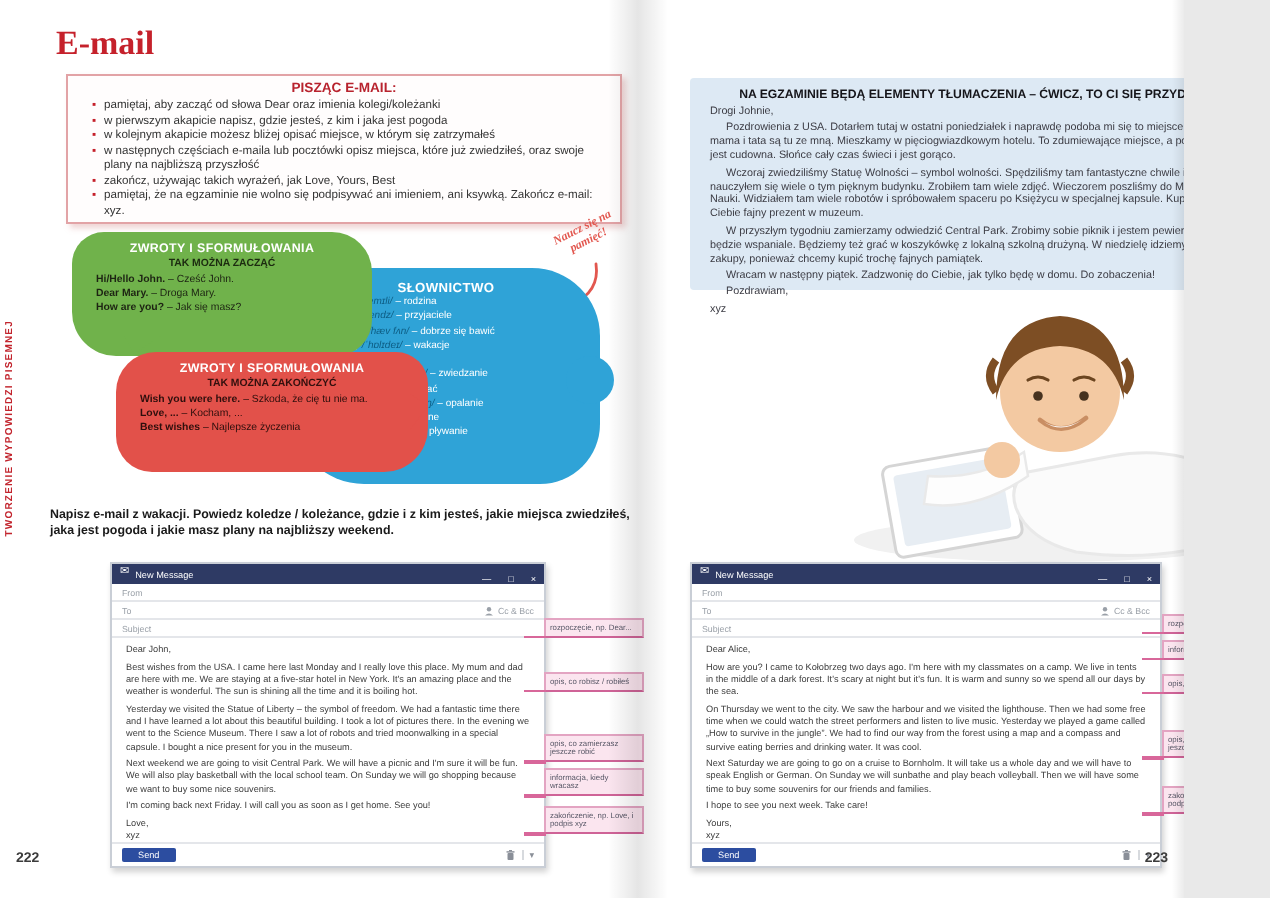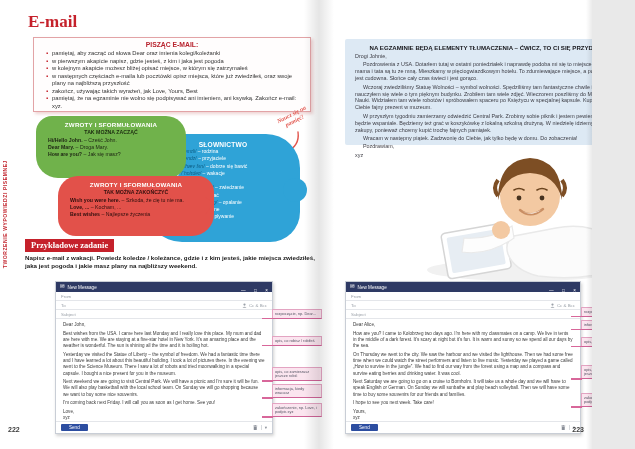--- a/index.html
+++ b/index.html
@@ -139,21 +139,20 @@
     <div class="pline"><span class="en">Love, ...</span> <span>– Kocham, ...</span></div>
     <div class="pline"><span class="en">Best wishes</span> <span>– Najlepsze życzenia</span></div>
   </div>
 
   <div class="hand-note">Naucz się na pamięć!</div>
   <svg class="hand-arrow" width="34" height="28" viewBox="0 0 34 28">
     <path d="M30 2 Q32 16 18 22 Q10 25 4 21" fill="none" stroke="#e2574f" stroke-width="1.4" stroke-linecap="round"></path>
     <path d="M9 17 L3 21 L9 24" fill="none" stroke="#e2574f" stroke-width="1.4" stroke-linecap="round" stroke-linejoin="round"></path>
   </svg>
 
-  <div class="task-label">Przykładowe zadanie</div>
   <div class="task-text">Napisz e-mail z wakacji. Powiedz koledze / koleżance, gdzie i z kim jesteś, jakie miejsca zwiedziłeś, jaka jest pogoda i jakie masz plany na najbliższy weekend.</div>
 
   <div class="ewin" style="left:55px;top:281px;width:216px;height:151px;">
     <div class="ewin-bar">
       <span class="ewin-ic">✉</span>
       <span class="ewin-title">New Message</span>
       <span class="ewin-ctrls">
         <span>—</span>
         <span>□</span>
         <span>×</span>

